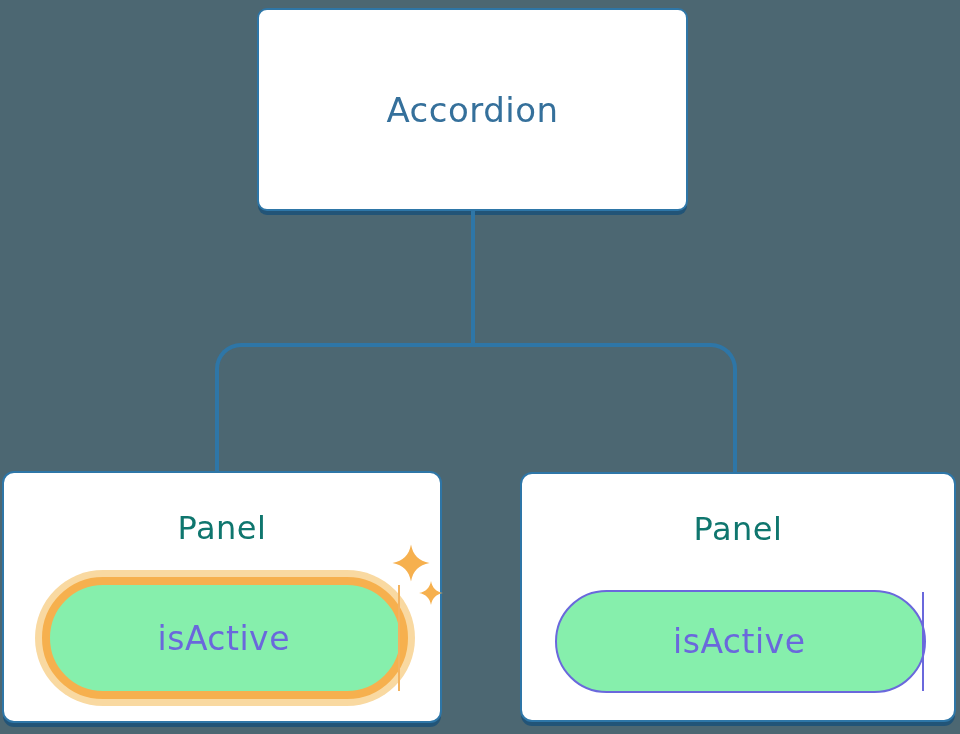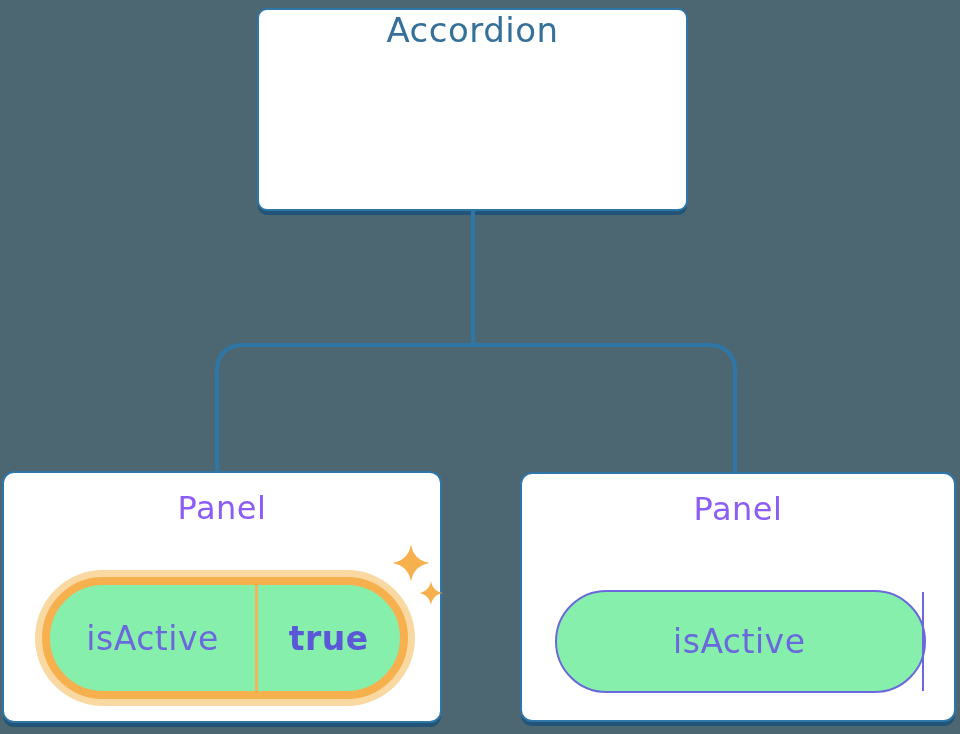--- a/index.html
+++ b/index.html
@@ -21,34 +21,34 @@
     background: #ffffff;
     border: 2.5px solid #2e76a7;
     border-radius: 10px;
     box-shadow: 0 5px 0 -1px #225477;
     box-sizing: border-box;
   }
   .node-root {
     left: 257px; top: 8px;
     width: 431px; height: 203px;
     display: flex;
-    align-items: flex-start;
+    align-items: center;
     justify-content: center;
   }
   .node-label {
     color: #35709b;
     font-size: 34px;
     font-weight: 500;
     letter-spacing: 0.5px;
   }
   .panel-title {
     display: block;
     text-align: center;
-    margin-top: 16px;
-    color: #8b5cf6;
+    margin-top: 36px;
+    color: #0f766e;
     font-size: 32px;
     font-weight: 500;
     letter-spacing: 0.5px;
   }
   .node-panel-left {
     left: 2px; top: 471px;
     width: 440px; height: 252px;
     border-radius: 12px;
   }
   .node-panel-right {
@@ -139,21 +139,20 @@
 
   <div class="connector-stem"></div>
   <div class="connector-branch"></div>
 
   <div class="node node-panel-left">
     <span class="panel-title">Panel</span>
 
     <div class="pill pill-active">
       <span class="pill-cell pill-key">isActive</span>
       <span class="pill-divider-orange"></span>
-      <span class="pill-cell pill-val pill-val-bold">true</span>
     </div>
 
     <svg class="sparkles" viewBox="0 0 62 68">
       <path fill="#f6b04e" transform="translate(26,20) scale(18.5)" d="M0 -1 C0.11 -0.42 0.42 -0.11 1 0 C0.42 0.11 0.11 0.42 0 1 C-0.11 0.42 -0.42 0.11 -1 0 C-0.42 -0.11 -0.11 -0.42 0 -1 Z"></path>
       <path fill="#f6b04e" transform="translate(46,50) scale(12)" d="M0 -1 C0.11 -0.42 0.42 -0.11 1 0 C0.42 0.11 0.11 0.42 0 1 C-0.11 0.42 -0.42 0.11 -1 0 C-0.42 -0.11 -0.11 -0.42 0 -1 Z"></path>
     </svg>
   </div>
 
   <div class="node node-panel-right">
     <span class="panel-title">Panel</span>

